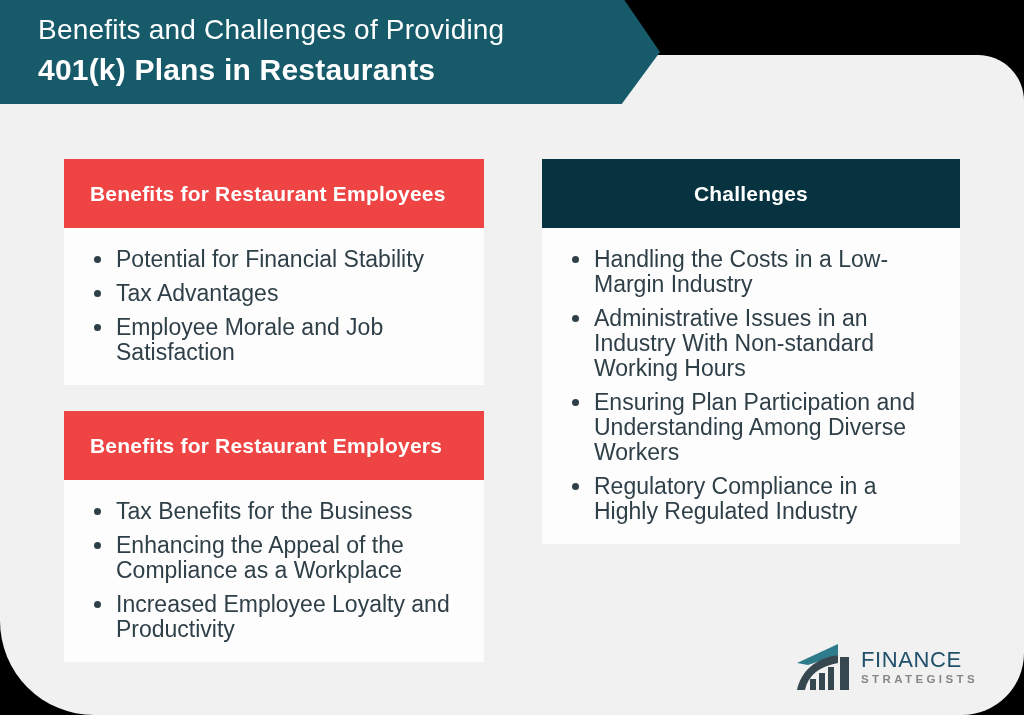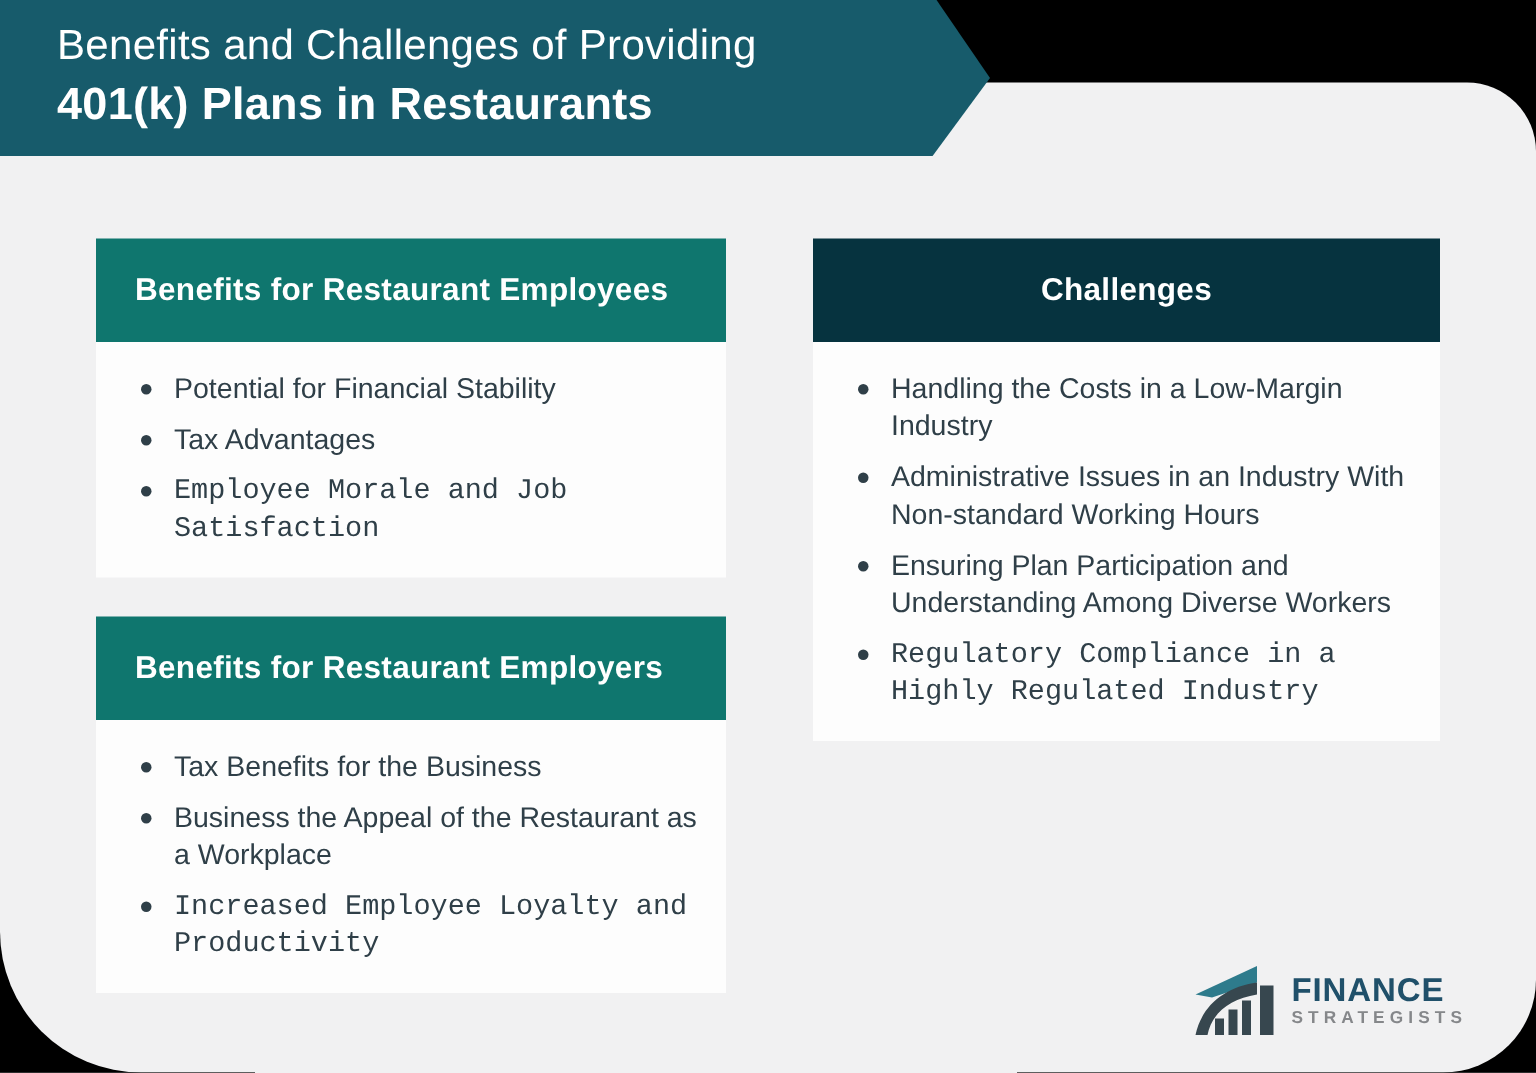--- a/index.html
+++ b/index.html
@@ -30,40 +30,40 @@
 
   
   .card { position:absolute; width:420px; }
   .card-1 { left:64px; top:159px; }
   .card-2 { left:64px; top:411px; }
   .card-3 { left:542px; top:159px; width:418px; }
   .card-header {
     height:69px; display:flex; align-items:center;
     padding:0 26px; color:#ffffff; font-weight:700; font-size:21px; letter-spacing:0.2px;
   }
-  .card-header.teal { background:#0f766e; }
+  .card-header.teal { background:#ef4444; }
   .card-header.dark { background:#06333f;text-align:right; }
   .card-header.centered { justify-content:center; padding:0 12px; }
   .card-body { background:#fdfdfd; padding:19px 18px 14px 22px; }
   ul.bullets { margin:0; padding:0; list-style:none; }
   ul.bullets li {
     position:relative; padding-left:30px; margin-bottom:9px;
-    font-size:19px; line-height:25px; color:#2f3f48;
+    font-size:23px; line-height:25px; color:#2f3f48;
   }
-  ul.bullets li:last-child { margin-bottom:6px;font-family:Liberation Mono, monospace; }
+  ul.bullets li:last-child { margin-bottom:6px; }
   ul.bullets li::before {
     content:""; position:absolute; left:8px; top:9px;
     width:7px; height:7px; border-radius:50%; background:#2f3f48;
   }
 
   
   .logo { position:absolute; right:46px; bottom:24px; display:flex; align-items:center; gap:9px; }
   .logo-icon { width:56px; height:48px; }
   .logo-text { display:flex; flex-direction:column; justify-content:center; }
-  .logo-finance { font-size:22px; font-weight:700; color:#20506a; letter-spacing:0.6px; line-height:22px; }
+  .logo-finance { font-size:22px; font-weight:400; color:#20506a; letter-spacing:0.6px; line-height:22px; }
   .logo-strategists { font-size:11.5px; font-weight:700; color:#85878a; letter-spacing:3.4px; line-height:13px; margin-top:2px; }
 </style>
 </head>
 <body>
 
 <div class="stage">
 
   <div class="surface"></div>
 
   <div class="banner"></div>
@@ -79,21 +79,21 @@
         <li>Employee Morale and Job Satisfaction</li>
       </ul>
     </div>
   </div>
 
   <div class="card card-2">
     <div class="card-header teal">Benefits for Restaurant Employers</div>
     <div class="card-body">
       <ul class="bullets">
         <li>Tax Benefits for the Business</li>
-        <li>Business the Appeal of the Restaurant as a Workplace</li>
+        <li>Enhancing the Appeal of the Compliance as a Workplace</li>
         <li>Increased Employee Loyalty and Productivity</li>
       </ul>
     </div>
   </div>
 
   <div class="card card-3">
     <div class="card-header dark centered">Challenges</div>
     <div class="card-body">
       <ul class="bullets">
         <li>Handling the Costs in a Low-Margin Industry</li>

